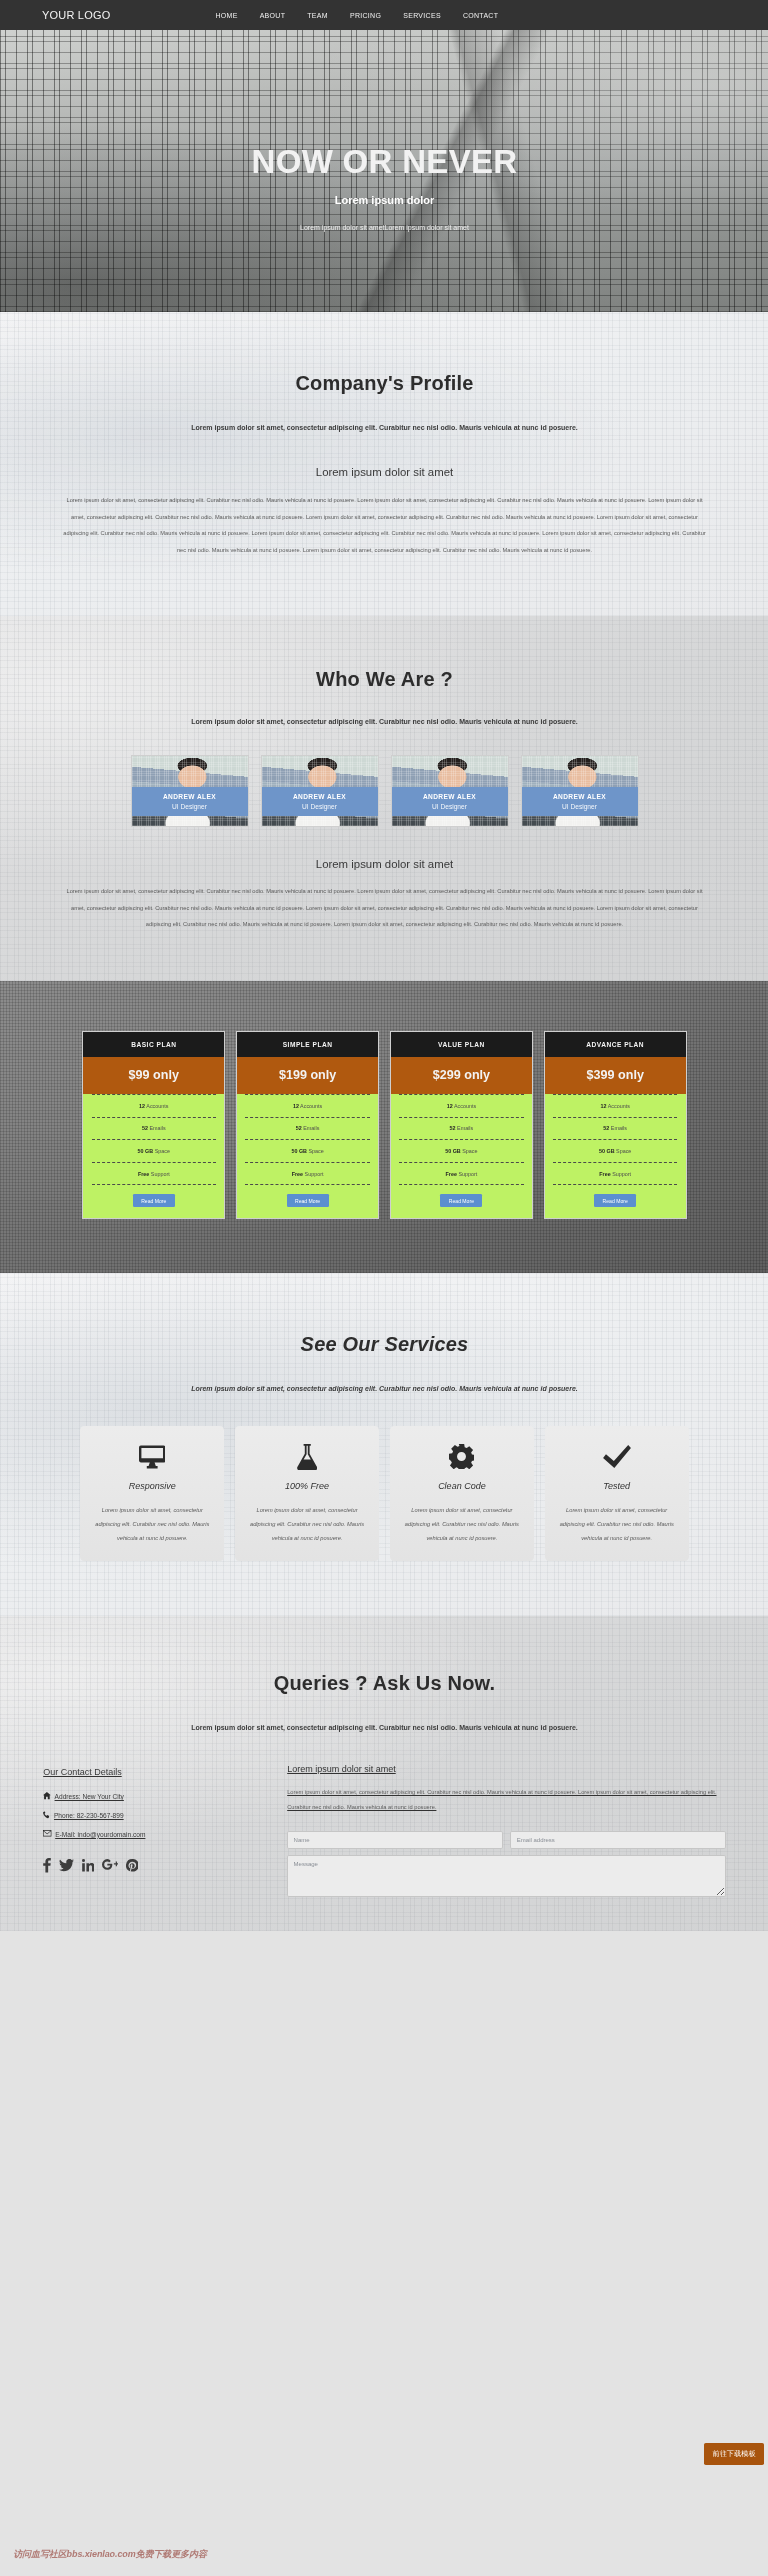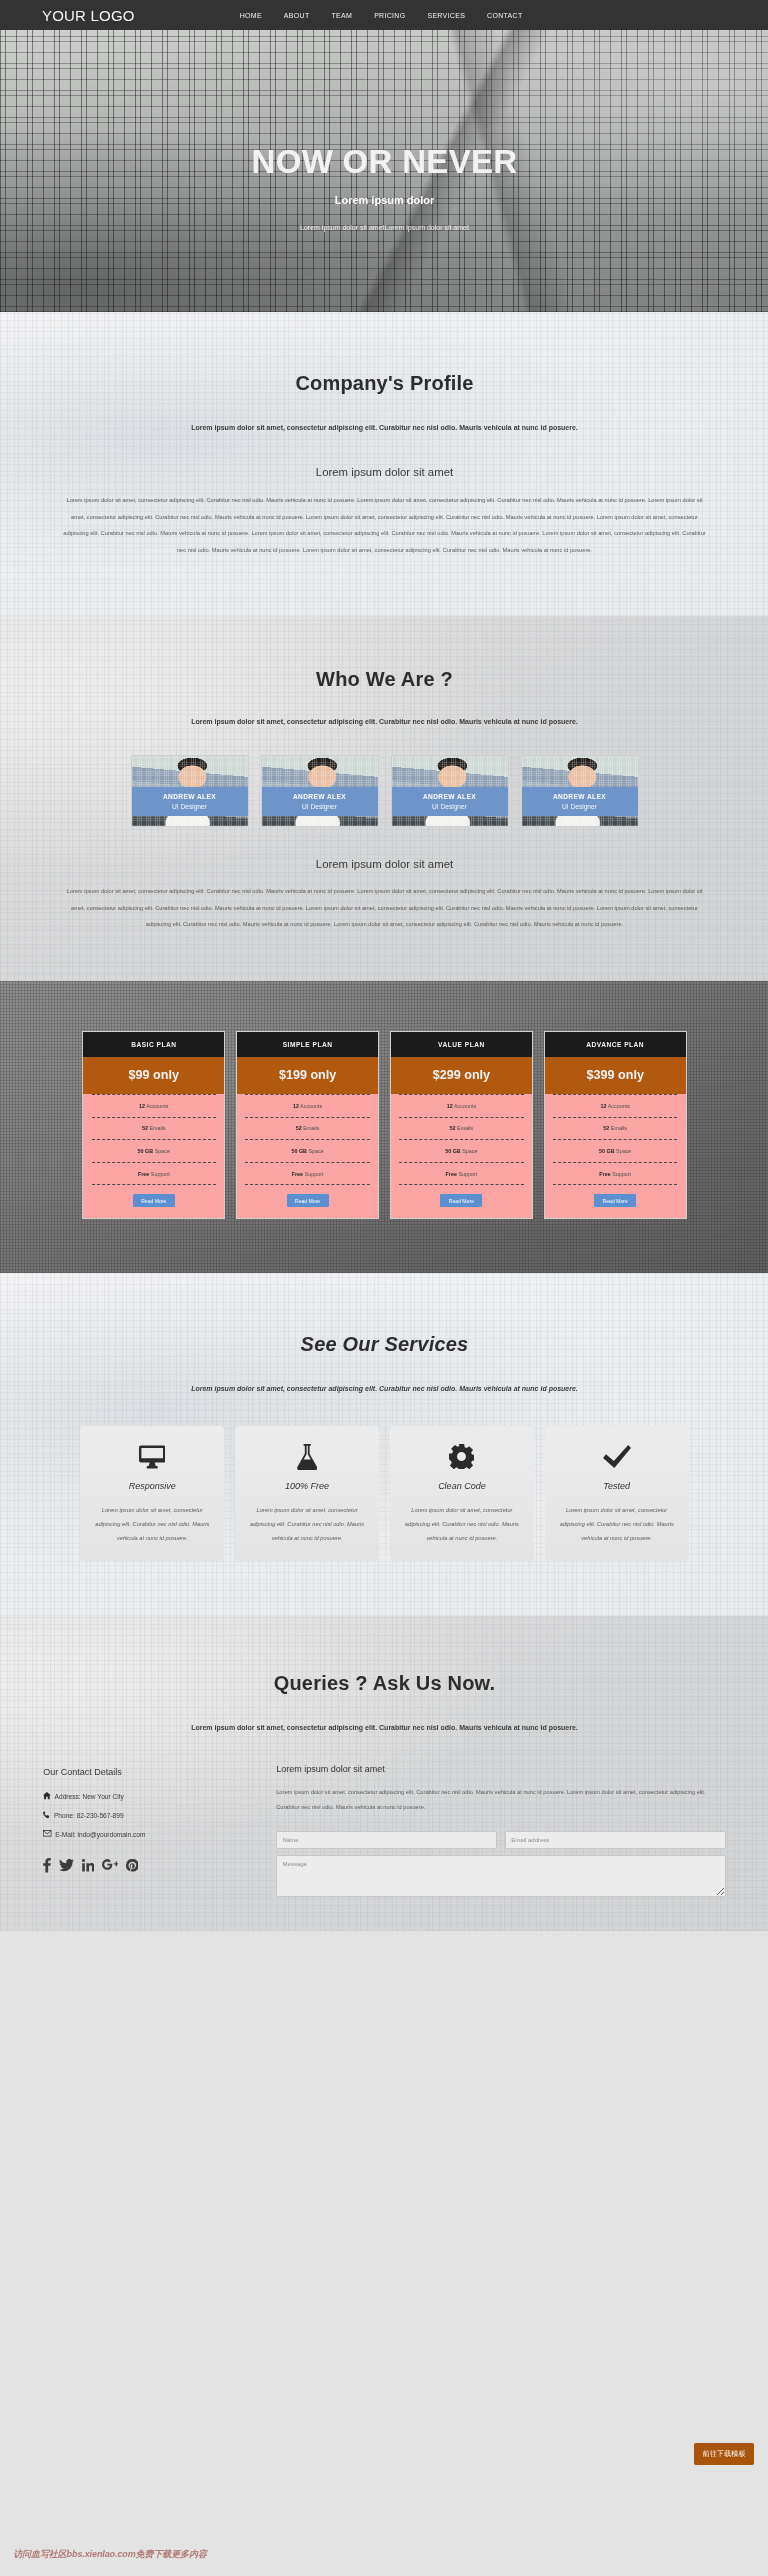--- a/index.html
+++ b/index.html
@@ -17,21 +17,21 @@
     height: 30px;
     background: #333333;
     display: flex;
     align-items: center;
     padding: 0 42px;
     position: relative;
     z-index: 20;
   }
   .logo {
     color: #f4f4f4;
-    font-size: 15px;
+    font-size: 11px;
     letter-spacing: 0.2px;
     font-weight: 400;
   }
   .nav-links {
     display: flex;
     margin-left: 105px;
     gap: 22px;
     align-items: center;
   }
   .nav-links a {
@@ -225,21 +225,21 @@
 
   
   .pricing-wrap { padding: 42px 0 46px; }
   .price-grid {
     display: flex;
     gap: 10.8px;
     justify-content: center;
   }
   .price-card {
     width: 143px;
-    background: #fca5a5;
+    background: #bef264;
     border: 0.6px solid #cfcfcf;
   }
   .price-head {
     background: #1b1b1b;
     color: #f4f4f4;
     text-align: center;
     font-size: 6.6px;
     font-weight: 700;
     letter-spacing: 0.5px;
     padding: 9px 0;
@@ -310,22 +310,23 @@
     color: #5a5a5a;
     line-height: 2.5;
   }
 
   
   .contact-wrap { padding: 46px 0 24px; }
   .contact-wrap .h-big { line-height: 1.35; margin-bottom: 21.6px; }
   .contact-wrap .lead { margin-bottom: 28px; }
   .contact-cols {
     display: flex;
-    gap: 35px;
+    gap: 46px;
     padding: 0 7.2px;
+    text-decoration: underline;
   }
   .contact-left { width: 198px; padding-top: 2.4px; }
   .contact-right { flex: 1; }
   .ct-title {
     font-size: 9px;
     color: #3a3a3a;
     margin-bottom: 15.6px;
     font-weight: 400;
   }
   .ct-line {
@@ -377,21 +378,21 @@
     padding: 4.8px 5.4px;
     font-size: 6px;
     color: #333;
     font-family: "Liberation Sans", sans-serif;
     resize: vertical;
   }
   .fta::placeholder { color: #8a8f96; }
 
   .dl-badge {
     position: absolute;
-    right: 14px;
+    right: 4px;
     top: 2443px;
     background: #a8540d;
     color: #fff;
     font-size: 7.2px;
     padding: 6px 8.4px;
     border-radius: 1.8px;
     z-index: 40;
     cursor: pointer;
     font-family: "Liberation Sans", sans-serif;
   }

